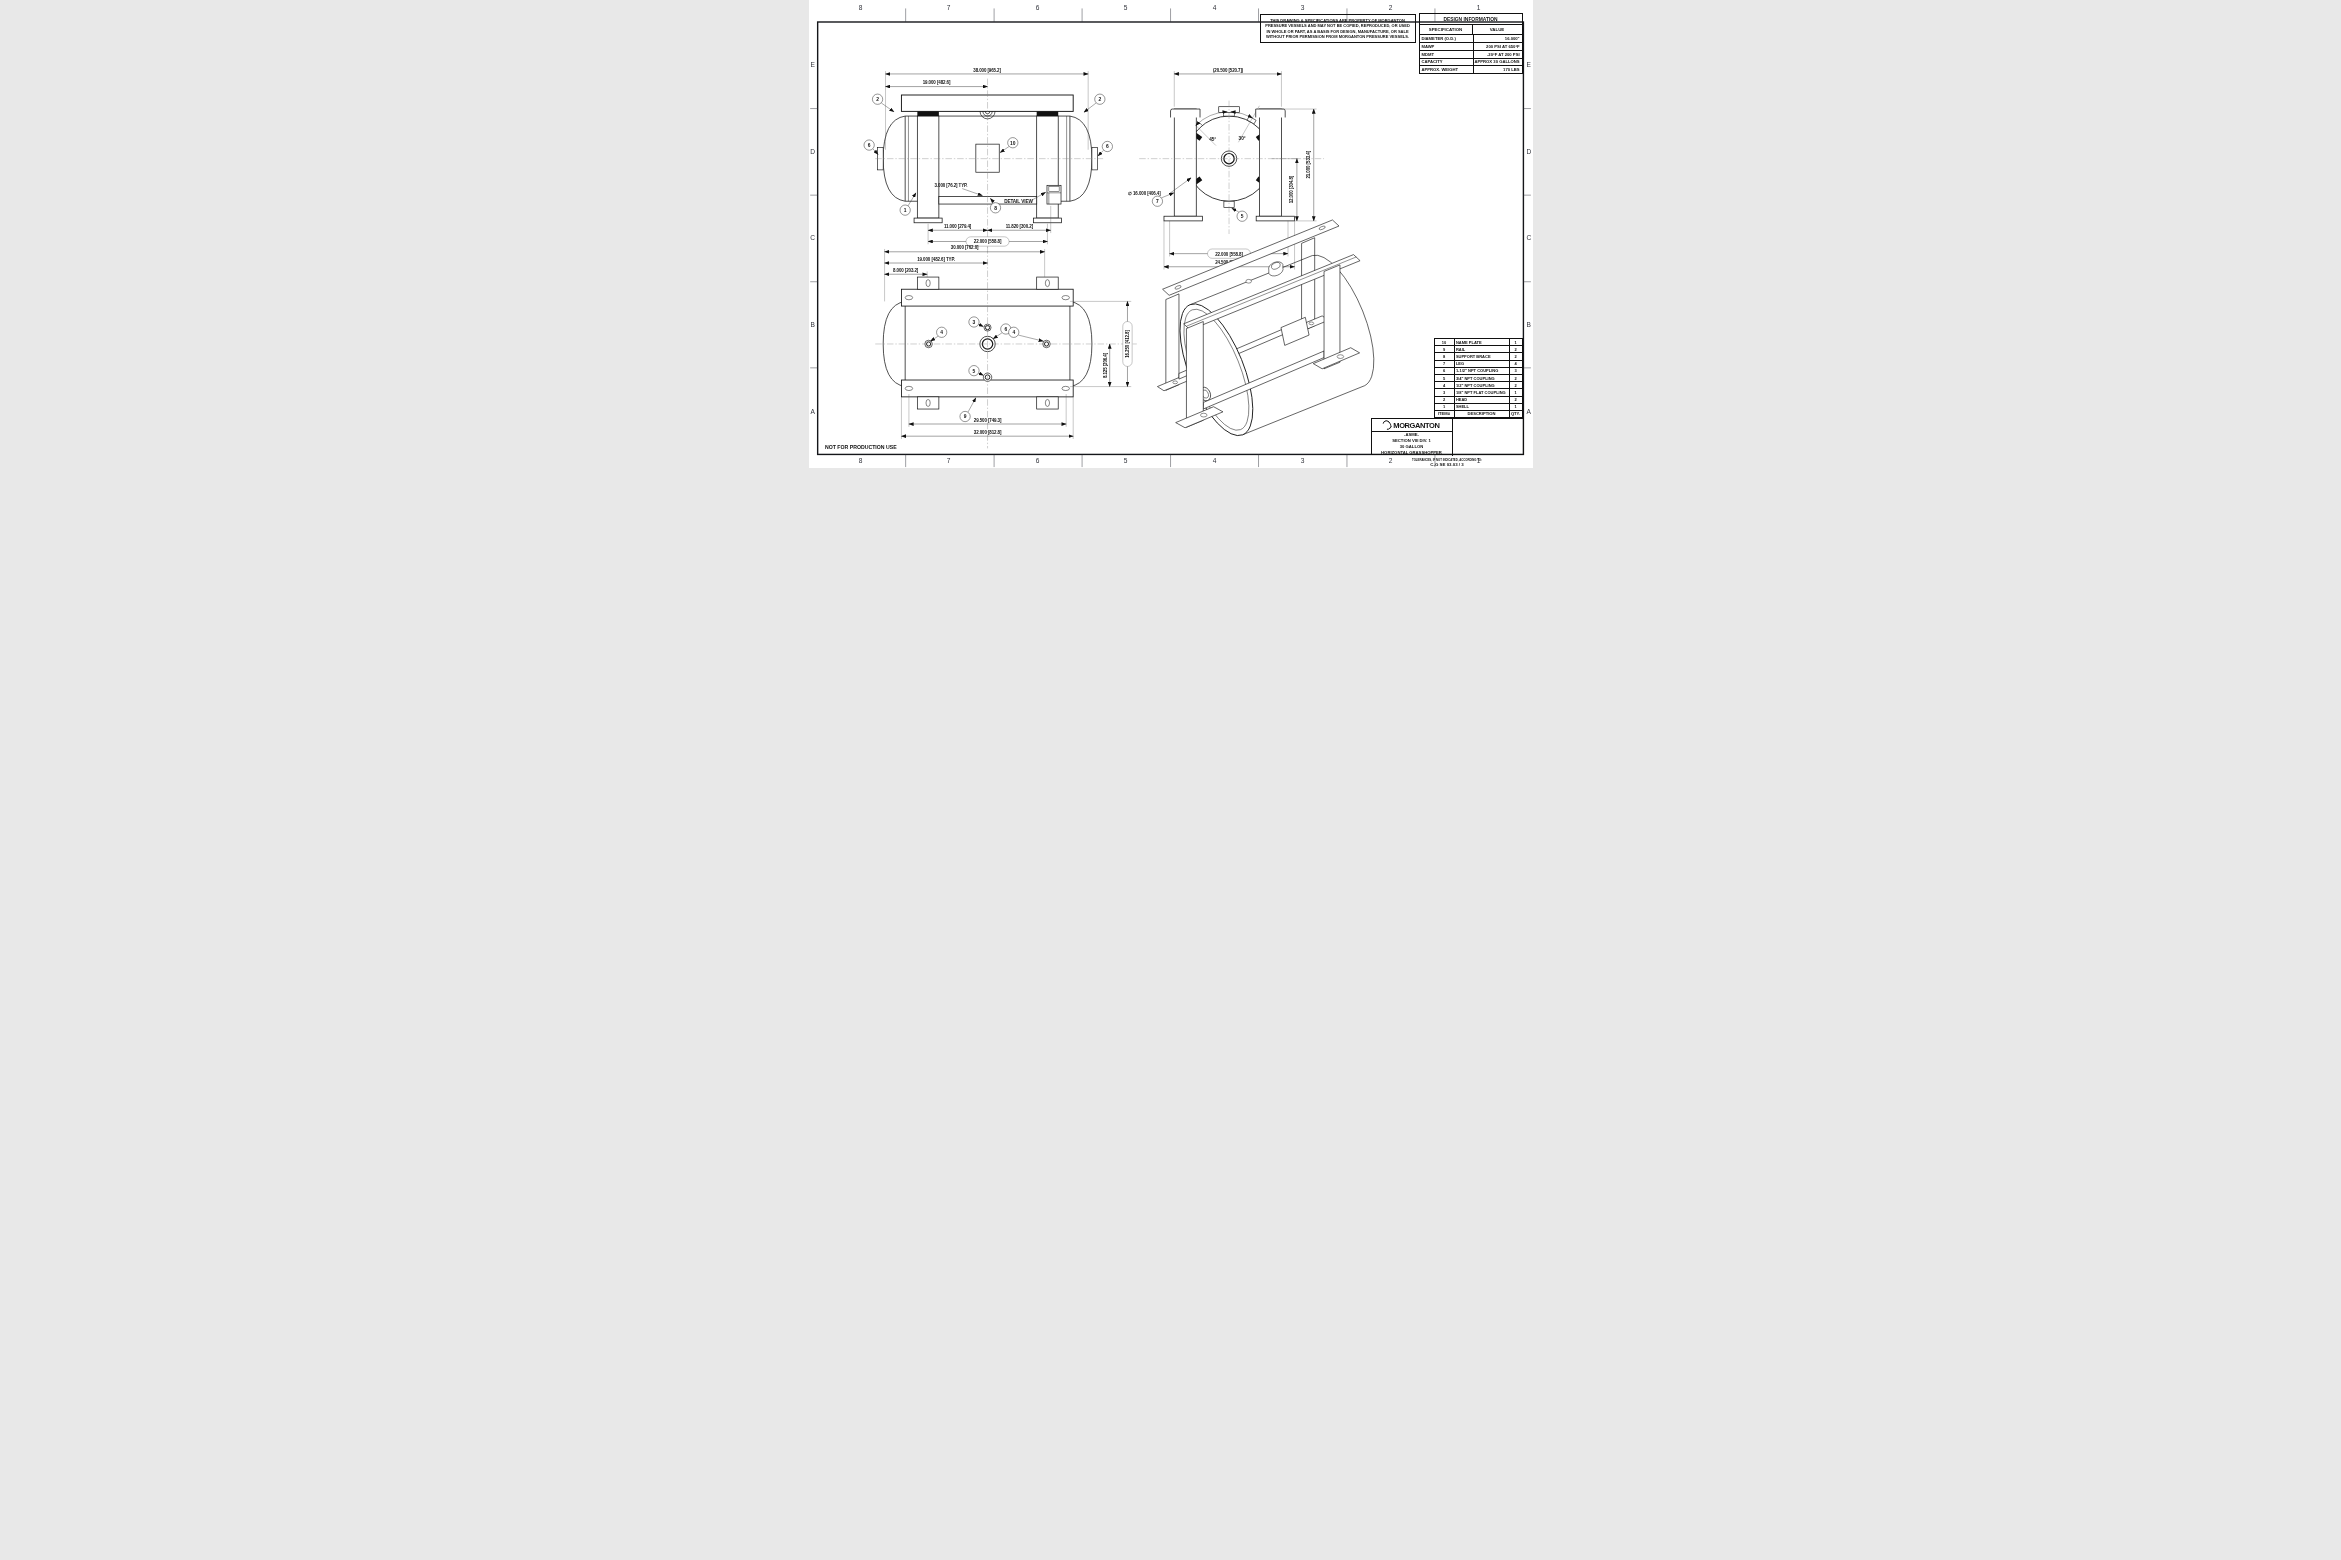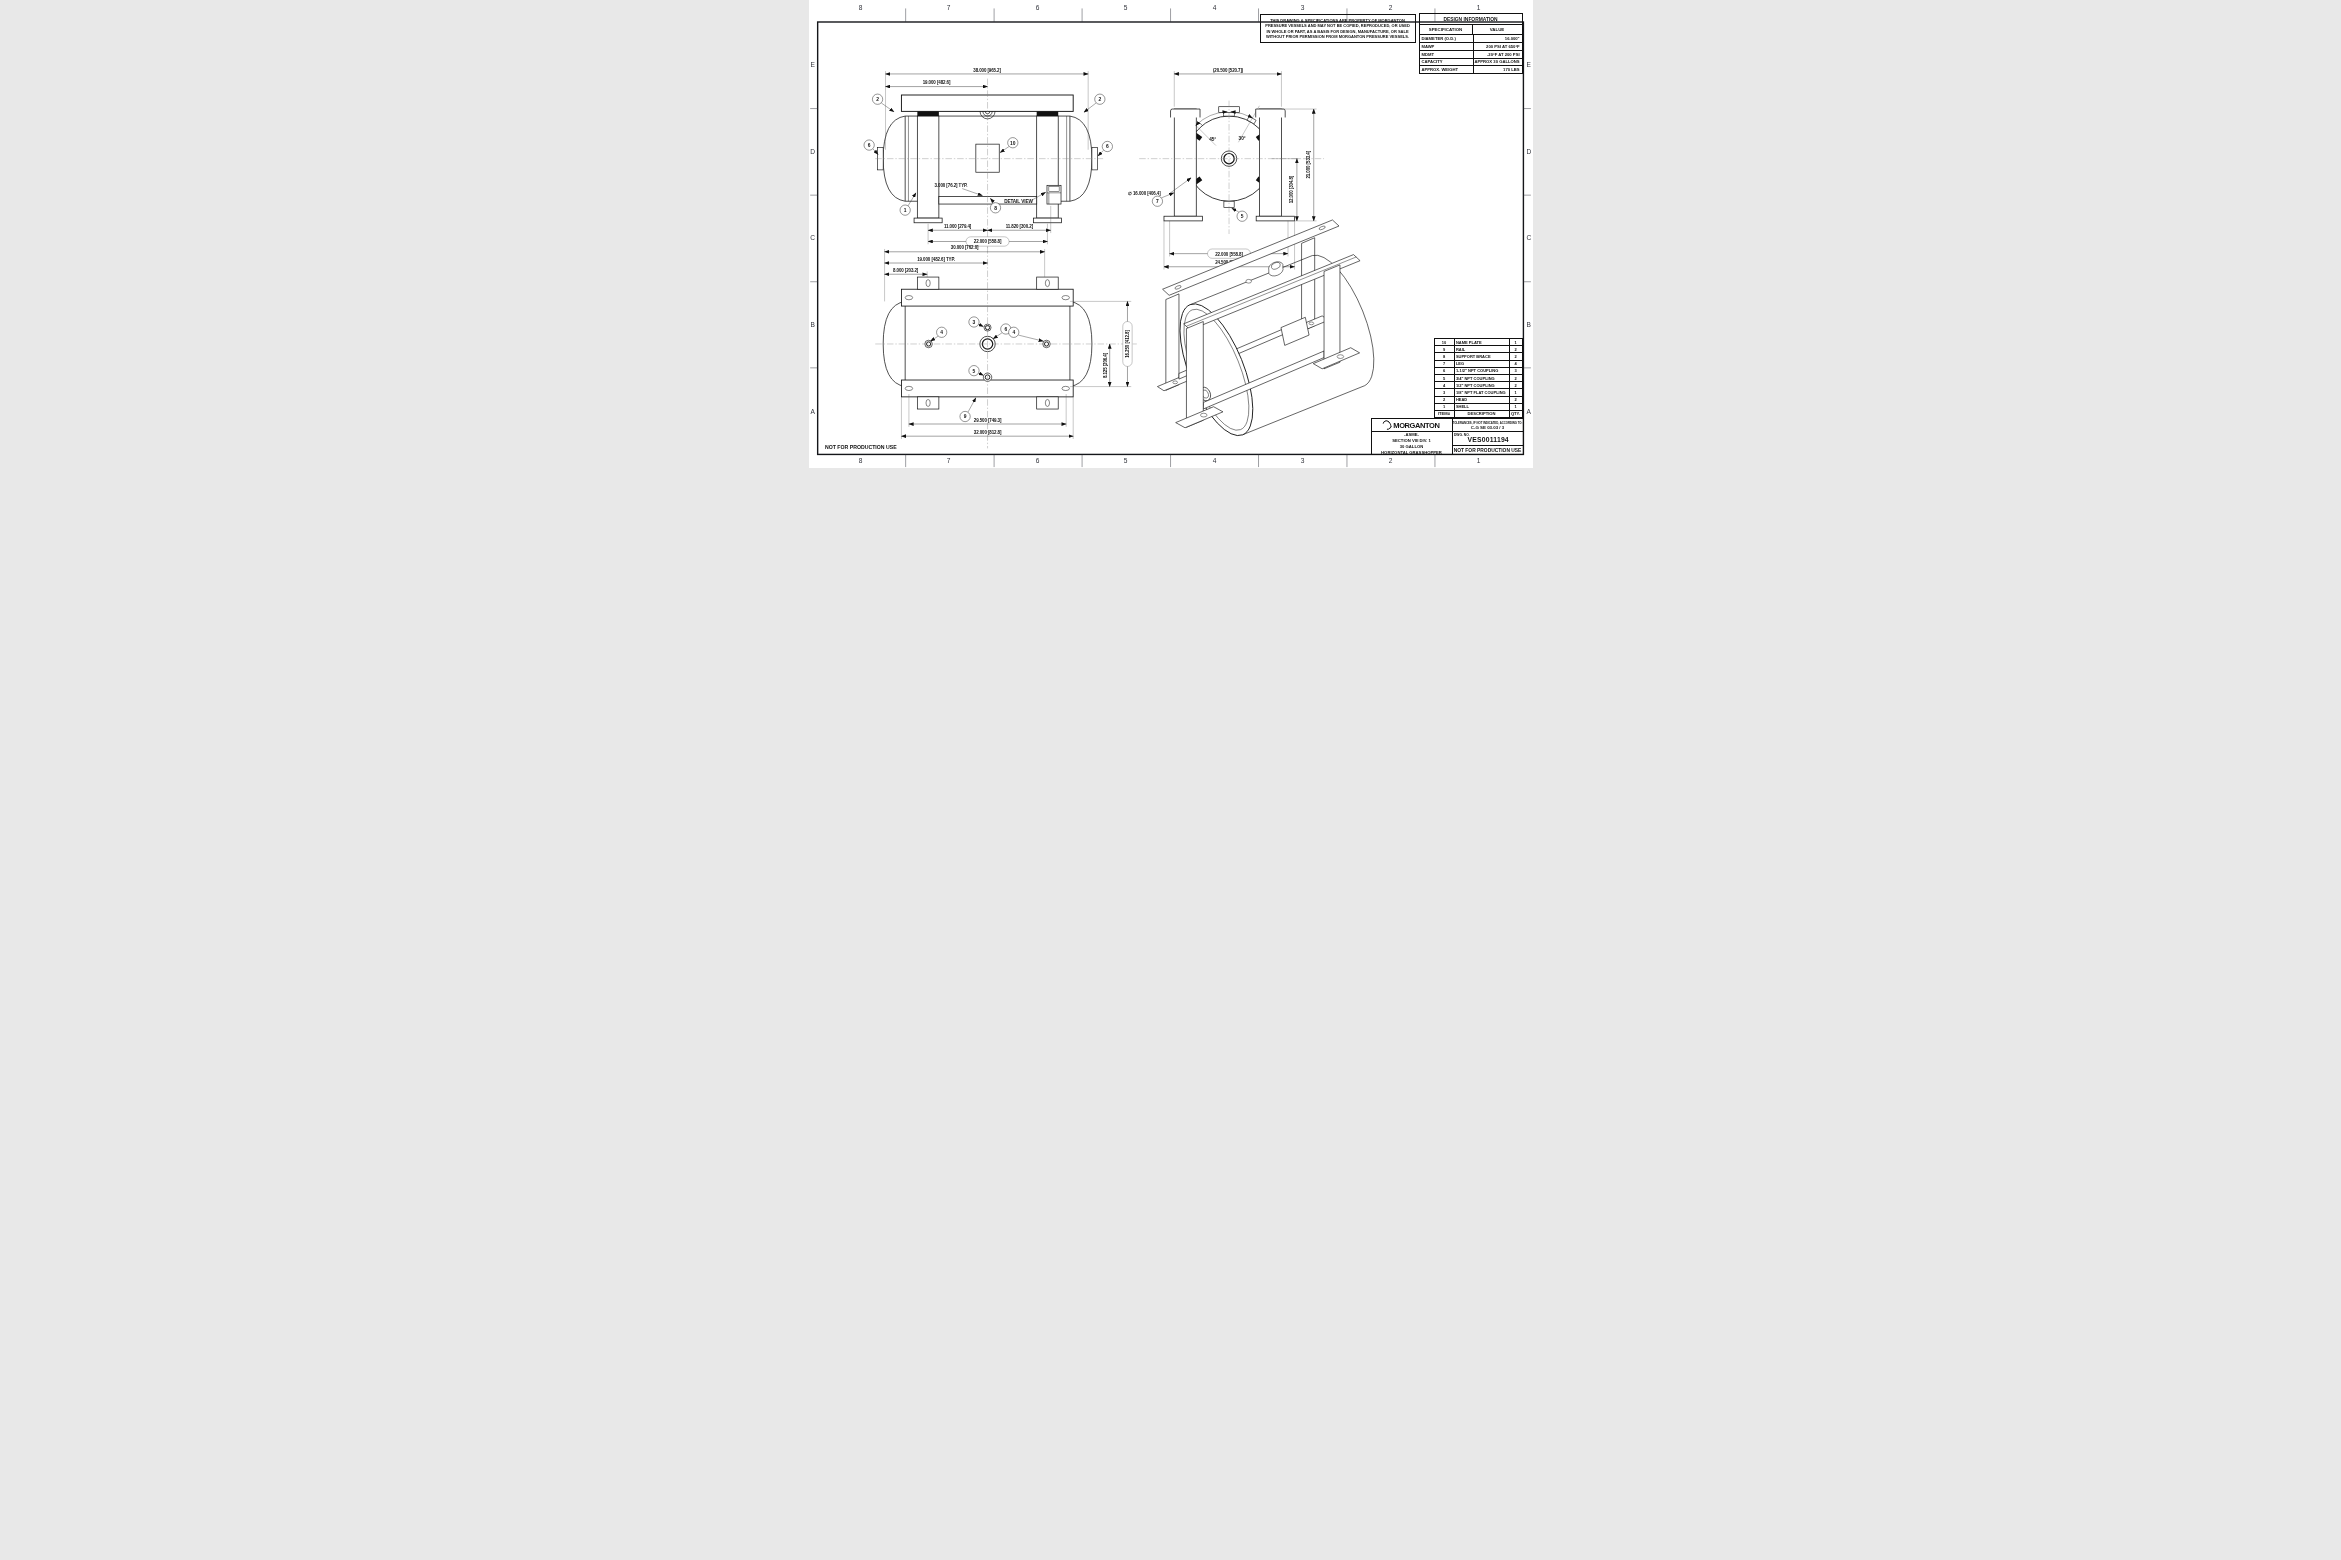--- a/index.html
+++ b/index.html
@@ -30,21 +30,21 @@
   
   #parts{border:0.7px solid #111;display:flex;flex-direction:column;font-weight:bold;color:#111;font-size:4px;}
   #parts .pr{flex:1;display:flex;border-bottom:0.5px solid #111;}
   #parts .pr:last-child{border-bottom:none;}
   #parts .pi{width:19px;border-right:0.5px solid #111;display:flex;align-items:center;justify-content:center;}
   #parts .pd{flex:1;display:flex;align-items:center;padding-left:1.4px;}
   #parts .pq{width:12px;border-left:0.5px solid #111;display:flex;align-items:center;justify-content:center;}
   #parts .ph{font-size:4.1px;}
   #parts .ph .pd{justify-content:center;padding-left:0;}
   
-  #tblock{border:0.9px solid #111;display:flex;color:#111;}
+  #tblock{border:0.9px solid #111;display:flex;color:#111;flex-direction:column;}
   #tb-left{width:80px;border-right:0.7px solid #111;display:flex;flex-direction:column;}
   #tb-logo{flex:0 0 12px;border-bottom:0.7px solid #111;display:flex;align-items:center;justify-content:center;gap:1.9px;}
   #logo-ring{width:6px;height:8px;border:1.9px solid #111;border-radius:50%;border-left-color:transparent;transform:rotate(-35deg);}
   #tb-brand{font-size:7.5px;font-weight:900;letter-spacing:-0.4px;}
   #tb-desc{flex:1;display:flex;flex-direction:column;align-items:center;justify-content:center;
            font-size:4.2px;font-weight:bold;line-height:6px;text-align:center;}
   #tb-right{flex:1;display:flex;flex-direction:column;}
   #tb-tol{flex:0 0 12px;border-bottom:0.7px solid #111;display:flex;flex-direction:column;align-items:center;justify-content:center;}
   #tb-tol .l{font-size:2.8px;font-weight:bold;}
   #tb-tol .v{font-size:4.4px;font-weight:bold;}

